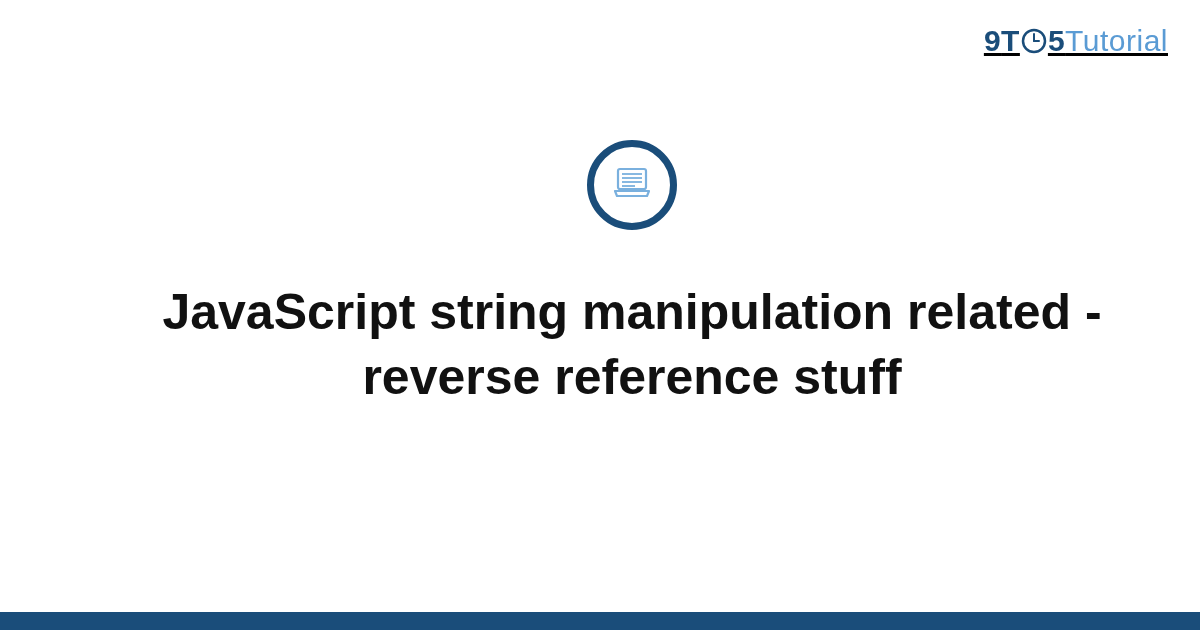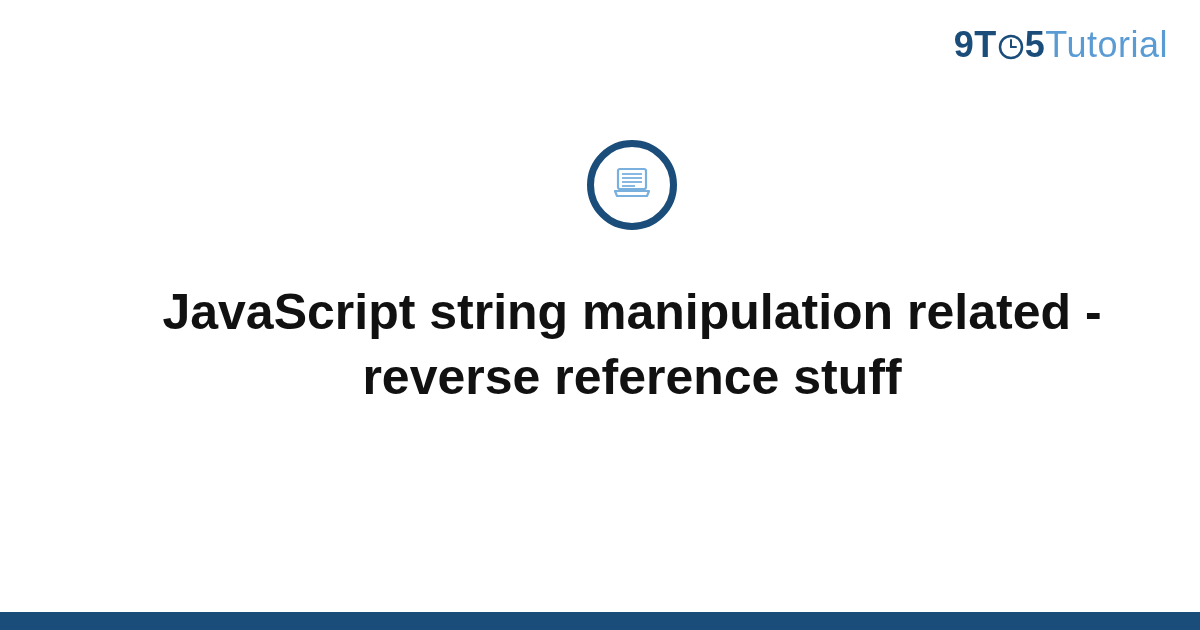--- a/index.html
+++ b/index.html
@@ -14,23 +14,24 @@
       font-family: -apple-system, BlinkMacSystemFont, "Segoe UI", Helvetica, Arial, sans-serif;
       position: relative;
       overflow: hidden;
     }
     .header {
       position: absolute;
       top: 24px;
       right: 32px;
     }
     .logo {
-      font-size: 36px;
+      font-size: 30px;
       font-weight: 600;
       letter-spacing: 0.5px;
+      text-decoration: underline;
     }
     .logo .nine {
       color: #1a4d7a;
       font-weight: 700;
     }
     .logo .t-letter {
       color: #1a4d7a;
       font-weight: 700;
     }
     .logo .o-icon {

